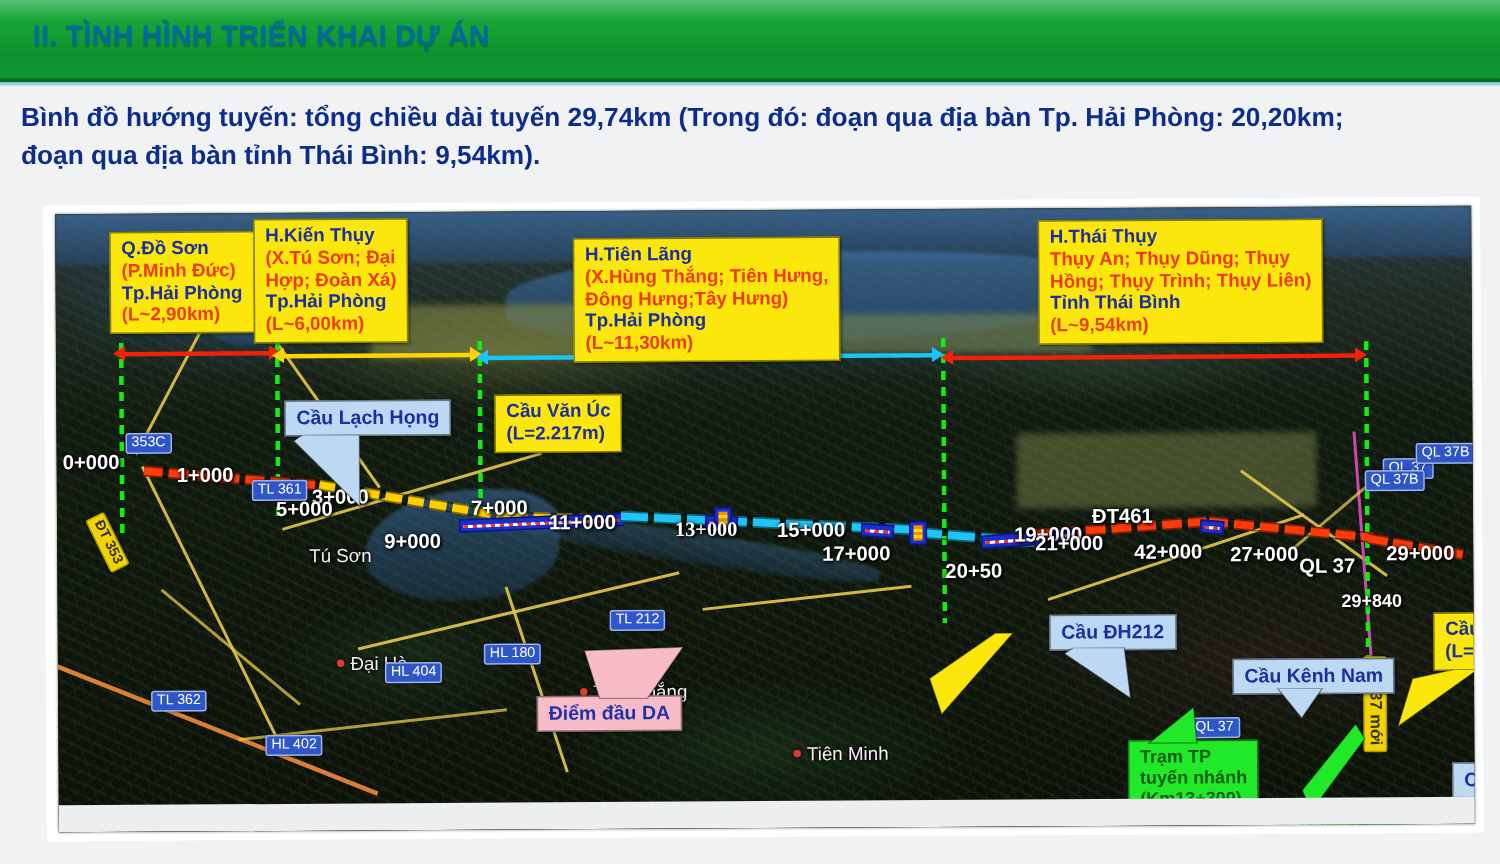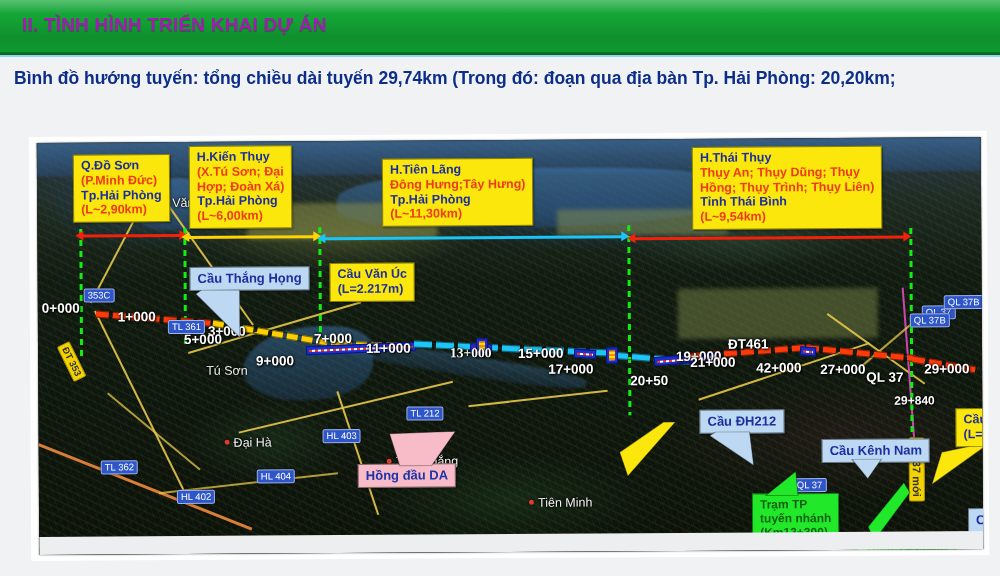--- a/index.html
+++ b/index.html
@@ -21,21 +21,21 @@
   .hdr {
     position: absolute; left: 0; top: 0; width: 1000px; height: 52px;
     background: linear-gradient(180deg,#18a93a 0%, #14a235 38%, #0f8f2d 72%, #0e9a31 100%);
   }
   .hdr-sheen {
     position: absolute; left:0; top:0; width:1000px; height:14px;
     background: linear-gradient(180deg, rgba(255,255,255,0.28), rgba(255,255,255,0));
   }
   .hdr-title {
     position: absolute; left: 22px; top: 14px;
-    color: #a21caf;
+    color: #0369a1;
     font-size: 19px; font-weight: bold;
     letter-spacing: .2px;
     white-space: nowrap;
     text-shadow: 0 1px 1px rgba(0,0,0,.25);
   }
   .hdr-rule {
     position:absolute; left:0; top:52px; width:1000px; height:3px;
     background: linear-gradient(180deg,#0c7a26,#0a5f1d);
   }
   .hdr-rule2 {
@@ -204,20 +204,21 @@
 
   <div class="hdr">
     <div class="hdr-sheen"></div>
   </div>
   <div class="hdr-rule"></div>
   <div class="hdr-rule2"></div>
   <div class="hdr-title">II. TÌNH HÌNH TRIỂN KHAI DỰ ÁN</div>
 
   <div class="para">
     <div>Bình đồ hướng tuyến: tổng chiều dài tuyến 29,74km (Trong đó: đoạn qua địa bàn Tp. Hải Phòng: 20,20km;</div>
+    <div>đoạn qua địa bàn tỉnh Thái Bình: 9,54km).</div>
   </div>
 
   <div class="map-white-edge"></div>
 
   <div class="map">
     <div class="sat"></div>
     <div class="sat-noise"></div>
 
     <div class="water" style="left:0;top:0;width:944px;height:34px;"></div>
     <div class="water" style="left:96px;top:36px;width:80px;height:52px;border-radius:40%;"></div>
@@ -332,62 +333,63 @@
     <div class="place" style="left:126px;top:54px;"><span class="dot"></span><span>Văn</span></div>
     <div class="place" style="left:168px;top:222px;"><span>Tú Sơn</span></div>
     <div class="place" style="left:186px;top:294px;"><span class="dot"></span><span>Đại Hà</span></div>
     <div class="place" style="left:348px;top:314px;"><span class="dot"></span><span>Tiên Thắng</span></div>
     <div class="place" style="left:490px;top:356px;"><span class="dot"></span><span>Tiên Minh</span></div>
 
     <div class="shield yel" style="left:14px;top:212px;transform:rotate(64deg);">ĐT 353</div>
     <div class="shield" style="left:46px;top:146px;">353C</div>
     <div class="shield" style="left:130px;top:178px;">TL 361</div>
     <div class="shield" style="left:368px;top:266px;">TL 212</div>
-    <div class="shield" style="left:284px;top:288px;">HL 403</div>
-    <div class="shield" style="left:218px;top:300px;margin-top:28px;">HL 404</div>
+    <div class="shield" style="left:284px;top:288px;">HL 180</div>
+    <div class="shield" style="left:218px;top:300px;">HL 404</div>
     <div class="shield" style="left:62px;top:318px;">TL 362</div>
     <div class="shield" style="left:138px;top:348px;">HL 402</div>
     <div class="shield" style="left:884px;top:168px;">QL 37</div>
     <div class="shield" style="left:906px;top:158px;">QL 37B</div>
     <div class="shield" style="left:872px;top:176px;">QL 37B</div>
     <div class="shield" style="left:754px;top:340px;">QL 37</div>
     <div class="shield yel" style="left:870px;top:300px;writing-mode:vertical-rl;font-size:11px;padding:4px 1px;">QL.37 mới</div>
 
     <div class="callout yellow" style="left:36px;top:12px;">
       <div class="c-blue">Q.Đồ Sơn</div>
       <div class="c-red">(P.Minh Đức)</div>
       <div class="c-blue">Tp.Hải Phòng</div>
       <div class="c-red">(L~2,90km)</div>
     </div>
 
-    <div class="callout yellow" style="left:152px;top:4px;">
+    <div class="callout yellow" style="left:132px;top:4px;">
       <div class="c-blue">H.Kiến Thụy</div>
       <div class="c-red">(X.Tú Sơn; Đại</div>
       <div class="c-red">Hợp; Đoàn Xá)</div>
       <div class="c-blue">Tp.Hải Phòng</div>
       <div class="c-red">(L~6,00km)</div>
     </div>
 
     <div class="callout yellow" style="left:345px;top:18px;">
       <div class="c-blue">H.Tiên Lãng</div>
+      <div class="c-red">(X.Hùng Thắng; Tiên Hưng,</div>
       <div class="c-red">Đông Hưng;Tây Hưng)</div>
       <div class="c-blue">Tp.Hải Phòng</div>
       <div class="c-red">(L~11,30km)</div>
     </div>
 
     <div class="callout yellow" style="left:655px;top:8px;">
       <div class="c-blue">H.Thái Thụy</div>
       <div class="c-red">Thụy An; Thụy Dũng; Thụy</div>
       <div class="c-red">Hồng; Thụy Trình; Thụy Liên)</div>
       <div class="c-blue">Tỉnh Thái Bình</div>
       <div class="c-red">(L~9,54km)</div>
     </div>
 
     <div class="callout cyan" style="left:152px;top:125px;">
-      <div class="c-cyanlbl">Cầu Thắng Họng</div>
+      <div class="c-cyanlbl">Cầu Lạch Họng</div>
     </div>
     <svg class="tail" style="left:158px;top:148px;width:80px;height:52px;">
       <polygon points="6,0 44,0 44,48 0,4" fill="#bcd8f2" stroke="rgba(0,0,0,.4)" stroke-width="1"></polygon>
     </svg>
 
     <div class="callout yellow" style="left:292px;top:122px;">
       <div class="c-blue">Cầu Văn Úc</div>
       <div class="c-blue">(L=2.217m)</div>
 
     <svg class="tail" style="left:286px;top:160px;width:60px;height:56px;">
@@ -434,21 +436,21 @@
 
     <div class="callout green" style="left:525px;top:278px;">
       <div class="c-green">Trạm TP chính</div>
 
     </div>
     <svg class="tail" style="left:530px;top:222px;width:50px;height:60px;">
       <polygon points="42,0 48,10 12,58 6,44" fill="#22e82a" stroke="rgba(0,0,0,.35)" stroke-width="1"></polygon>
     </svg>
 
     <div class="callout pink" style="left:26px;top:200px;">
-      <div class="c-pinklbl">Hồng đầu DA</div>
+      <div class="c-pinklbl">Điểm đầu DA</div>
     </div>
     <svg class="tail" style="left:58px;top:168px;width:100px;height:36px;">
       <polygon points="0,2 66,0 42,34 10,34" fill="#f8bcc8" stroke="rgba(0,0,0,.35)" stroke-width="1"></polygon>
     </svg>
 
   </div>
 
   <div class="bottomstrip"></div>
 </div>
 

